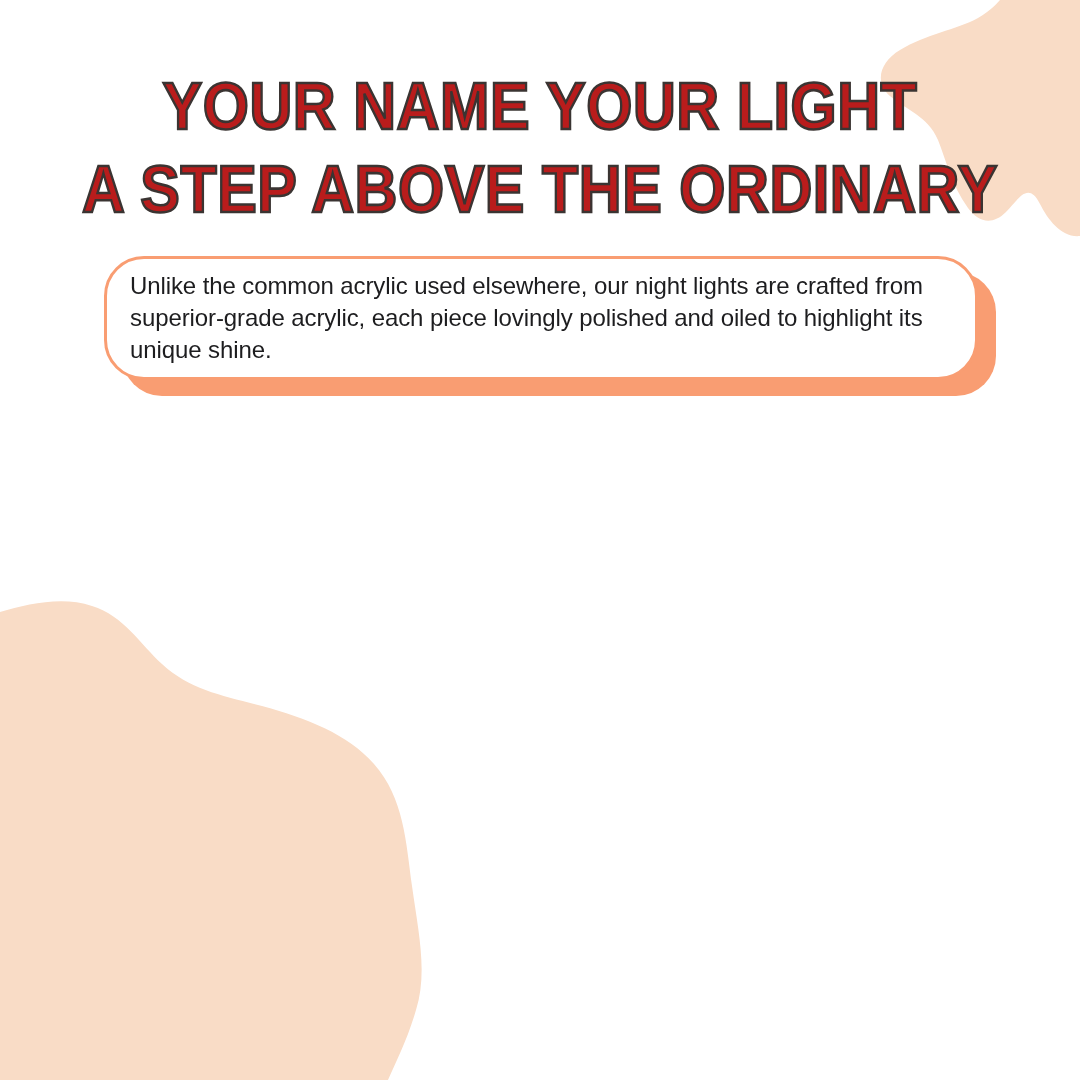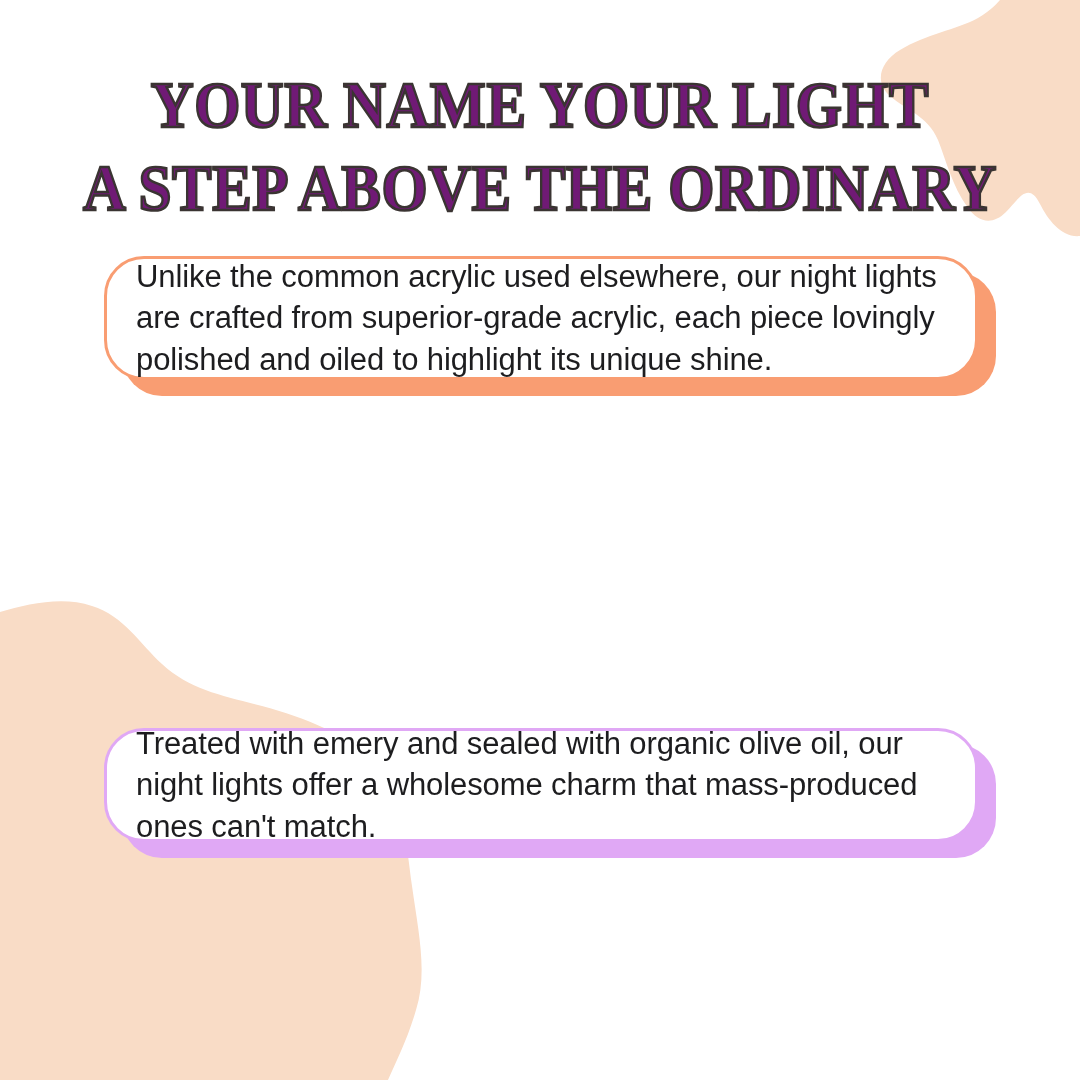--- a/index.html
+++ b/index.html
@@ -32,22 +32,22 @@
   }
 
   
   .heading {
     position: absolute;
     left: 0;
     top: 72px;
     width: 1080px;
     z-index: 3;
     text-align: center;
-    color: #701a75;
-    font-family: Liberation Serif, serif;
+    color: #b91c1c;
+    font-family: Liberation Sans, sans-serif;
     font-weight: 700;
     letter-spacing: 0.5px;
     line-height: 1.02;
     -webkit-text-stroke: 2.2px #3a3432;
   }
   .heading-line {
     display: block;
     font-size: 56px;
     font-weight: 700;
     text-transform: uppercase;
@@ -89,22 +89,22 @@
     right: 16px;
     bottom: 0;
     border-radius: 40px;
     background: #ffffff;
     border: 3px solid var(--accent);
     box-sizing: border-box;
     display: flex;
     align-items: center;
   }
   .card-text {
-    padding: 0 34px 0 29px;
-    font-size: 31px;
+    padding: 0 34px 0 23px;
+    font-size: 24px;
     line-height: 1.33;
     color: #1d1d1f;
     font-family: "Liberation Sans", "DejaVu Sans", sans-serif;
     font-weight: 400;
     letter-spacing: -0.1px;
   }
 
   
   #card-0 { top: 256px; height: 124px; }
   #card-1 { top: 436px; height: 100px; }
@@ -146,22 +146,16 @@
 
     <div class="card" id="card-0" style="--accent:#F99D72;">
       <div class="card-shadow"></div>
       <div class="card-face">
         <p class="card-text">Unlike the common acrylic used elsewhere, our night lights are crafted from superior-grade acrylic, each piece lovingly polished and oiled to highlight its unique shine.</p>
       </div>
     </div>
 
 
 
-    <div class="card" id="card-3" style="--accent:#E0A8F5;">
-      <div class="card-shadow"></div>
-      <div class="card-face">
-        <p class="card-text">Treated with emery and sealed with organic olive oil, our night lights offer a wholesome charm that mass-produced ones can't match.</p>
-      </div>
-    </div>
 
 
   </div>
 </div>
 
 </body></html>

